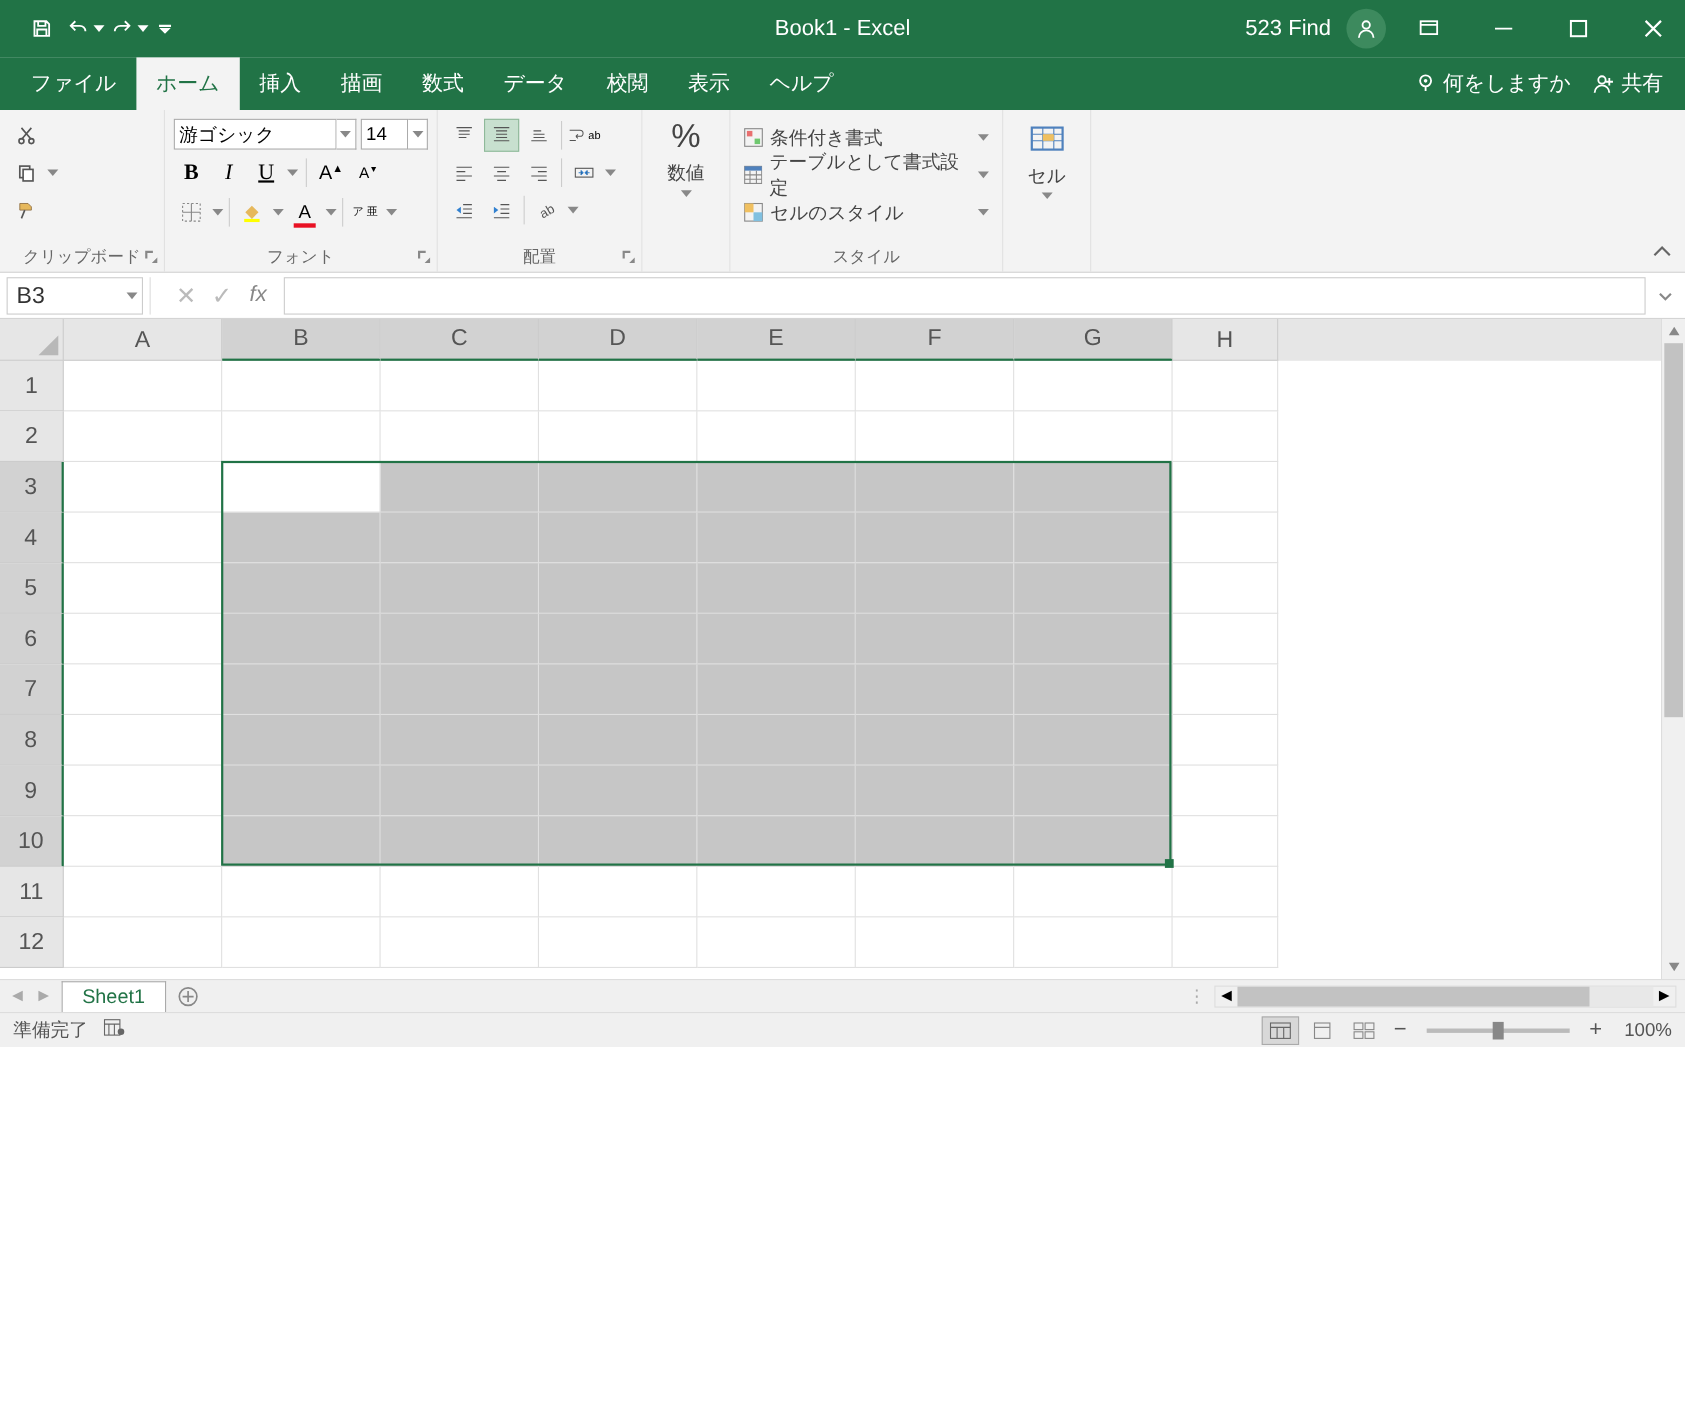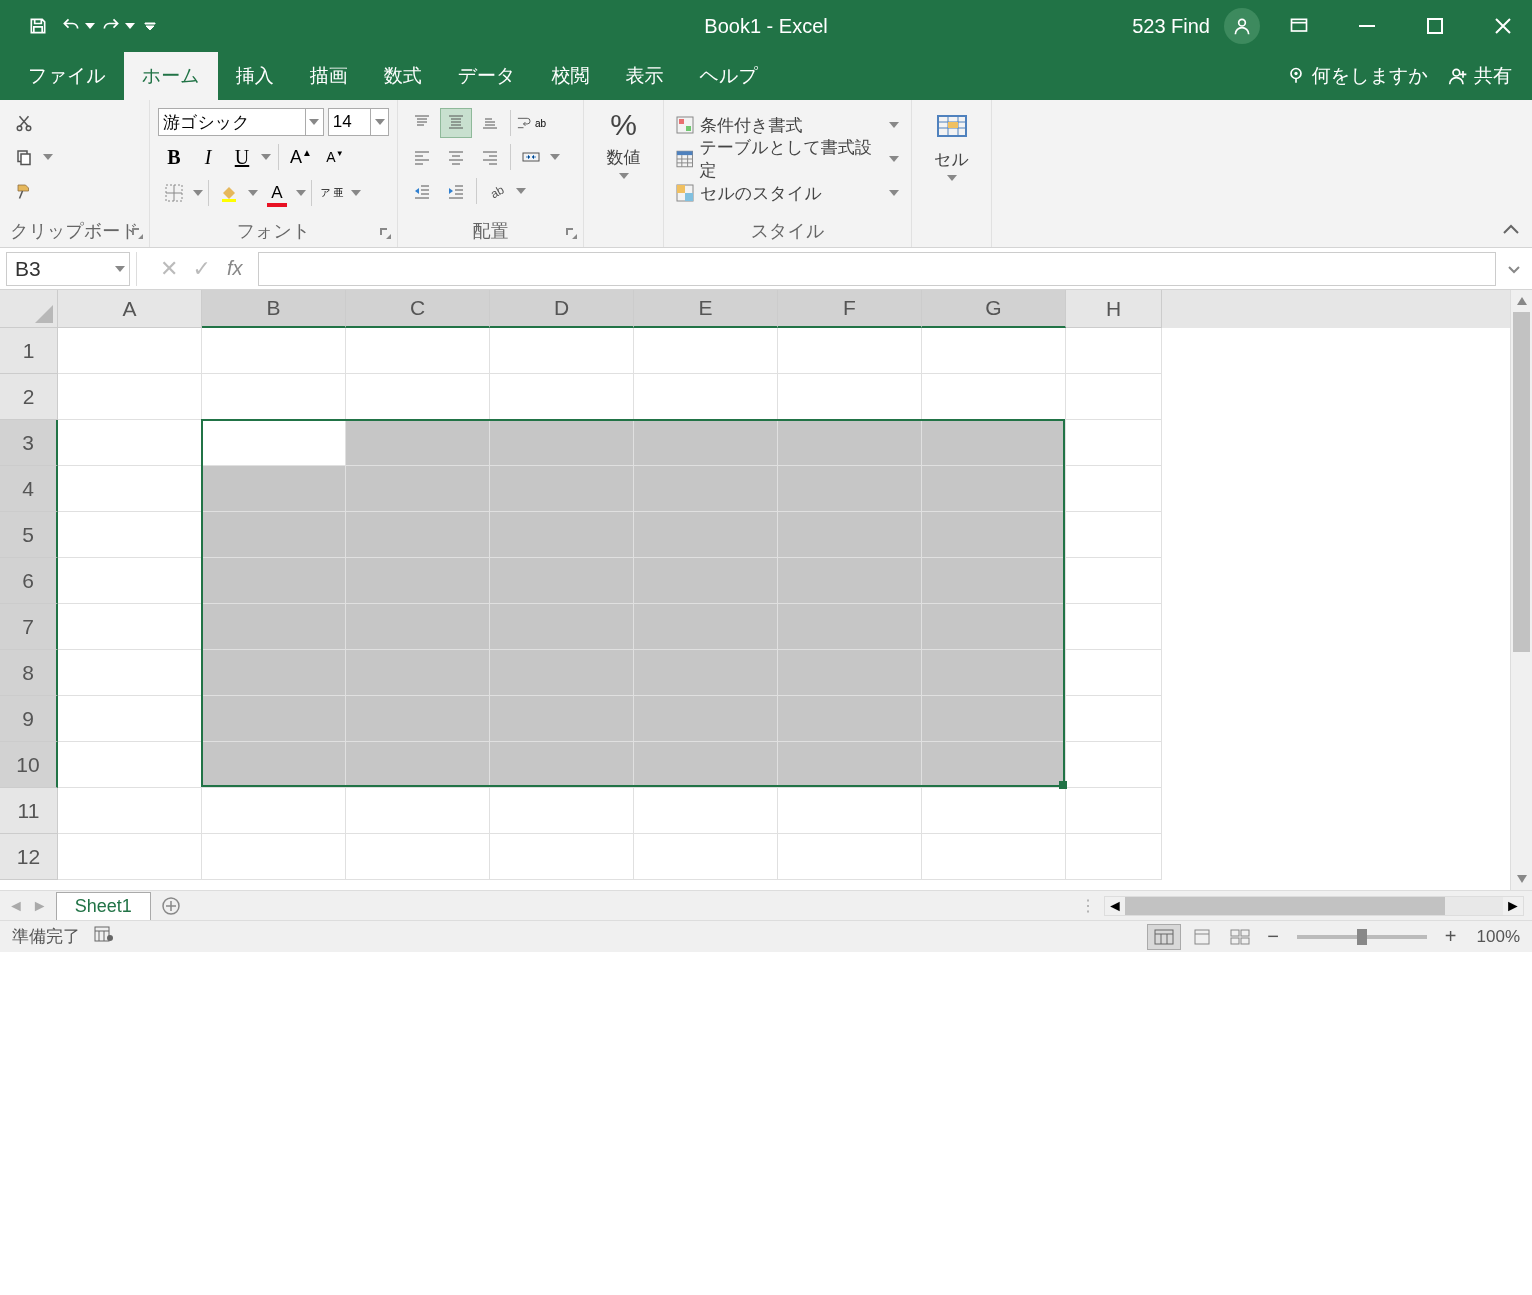--- a/index.html
+++ b/index.html
@@ -19,21 +19,21 @@
 
 .ribbon-tabs { height: 48px; background: #217346; display: flex; align-items: stretch; padding-left: 10px; }
 .tab { padding: 0 18px; display: flex; align-items: center; font-size: 19px; color: #fff; }
 .tab.active { background: #f3f3f3; color: #217346; font-weight: 400; }
 .tab-spacer { flex: 1; }
 .tab-right { display: flex; align-items: center; gap: 6px; padding-right: 20px; color: #fff; font-size: 19px; }
 
 
 .ribbon { height: 148px; background: #f3f3f3; border-bottom: 1px solid #d4d4d4; display: flex; position: relative; }
 .group { border-right: 1px solid #e1e1e1; display: flex; flex-direction: column; padding: 4px 6px 0 6px; position: relative; }
-.group-label { text-align: center; font-size: 18px; color: #666; margin-top: auto; padding-bottom: 4px; }
+.group-label { text-align: center; font-size: 15px; color: #666; margin-top: auto; padding-bottom: 4px; }
 .group-body { display: flex; flex: 1; gap: 4px; }
 .dialog-launcher { position: absolute; right: 4px; bottom: 6px; width: 16px; height: 16px; }
 .dialog-launcher svg { fill: #888; }
 .big-btn { display: flex; flex-direction: column; align-items: center; justify-content: center; padding: 4px 8px; gap: 4px; }
 .big-btn-label { font-size: 17px; color: #444; }
 .col { display: flex; flex-direction: column; gap: 4px; padding: 4px 2px; }
 .row { display: flex; align-items: center; gap: 2px; }
 .sm-btn { width: 32px; height: 30px; display: flex; align-items: center; justify-content: center; border: 1px solid transparent; }
 .sm-btn.active { background: #c8e0cf; border: 1px solid #8fb99a; }
 .drop-arrow { width: 12px; height: 30px; display: flex; align-items: center; justify-content: center; }

